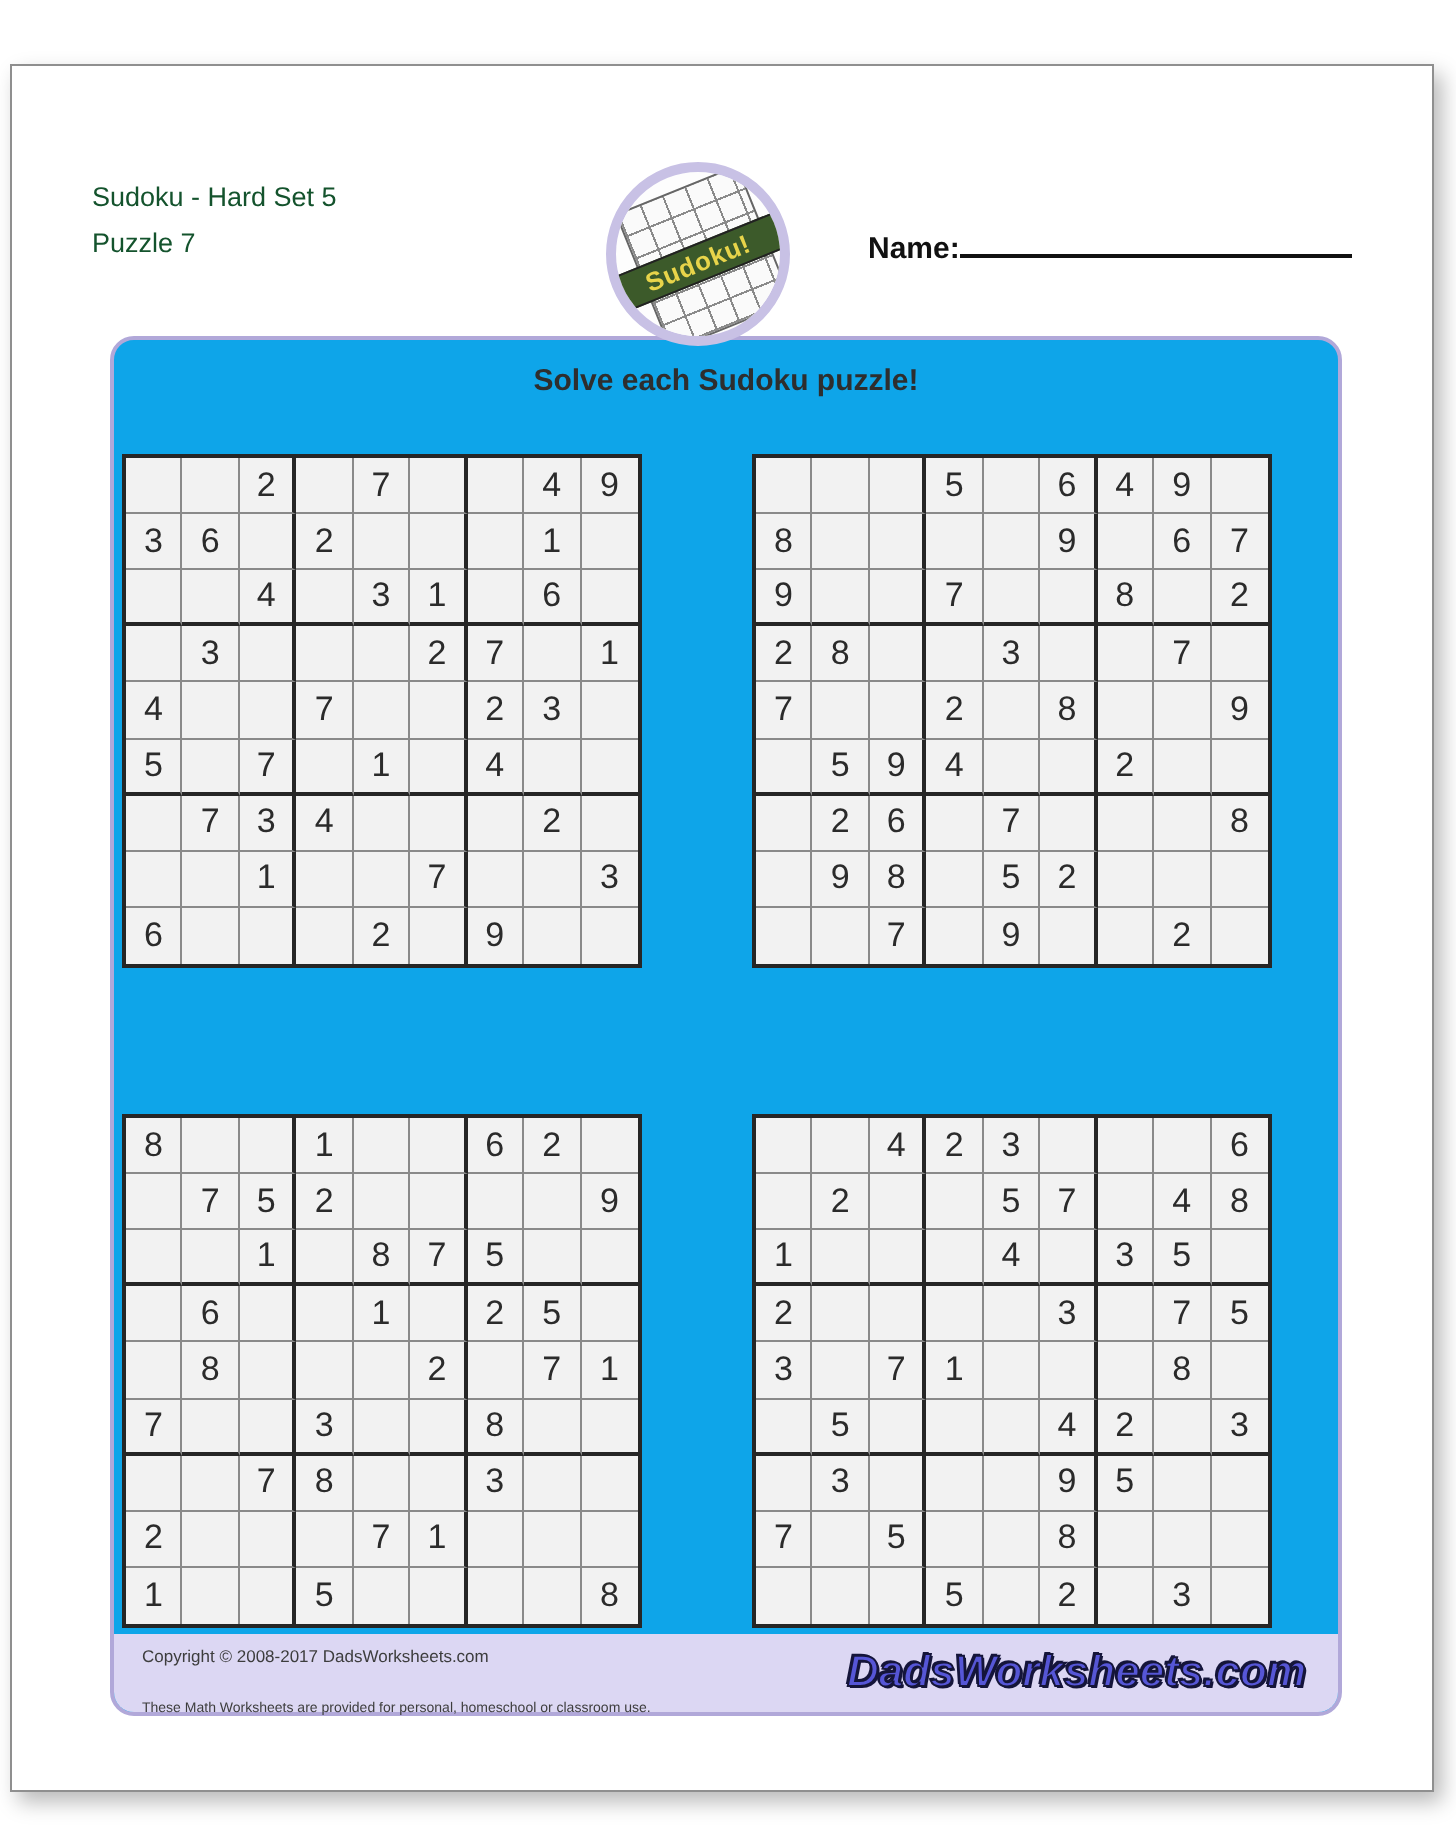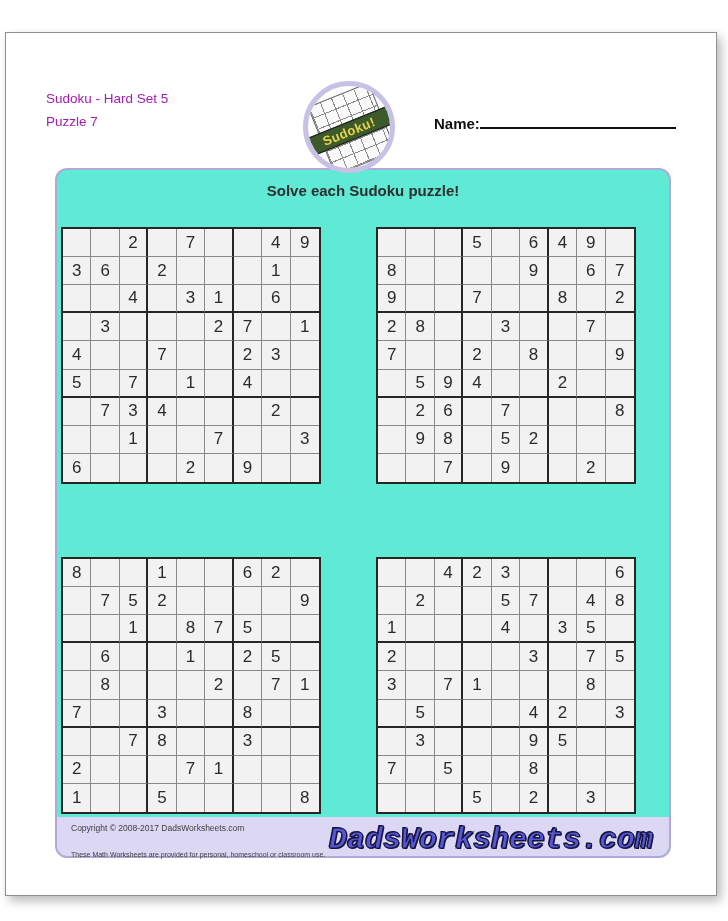--- a/index.html
+++ b/index.html
@@ -1,38 +1,38 @@
 <!DOCTYPE html>
 <html style="--accent_purple: #b1a8d9; --footer_bg: #dcd7f3; --badge_ring: #c8c1e5; --badge_label_bg: #3c5a2a; --badge_label_text: #e8d44a; --logo_blue: #5656d6; --grid_line_thin: #8a8a8a; --grid_line_thick: #262626; --cell_bg: #f2f2f2; --digit: #2b2b2b;"><head>
 <meta charset="utf-8">
 <style>
   html,body { margin:0; padding:0; background:#ffffff; width:728px; height:921px;
     font-family:"Liberation Sans", sans-serif; position:relative; overflow:hidden; }
 
   .sheet { position:absolute; left:5px; top:32px; width:710px; height:862px;
     background:#fff; border:1px solid #8f8f8f; box-shadow:4px 5px 10px rgba(0,0,0,0.28); }
 
-  .header-title { position:absolute; left:40px; top:55px; font-size:13.5px; color:#a21caf; line-height:1.7; }
+  .header-title { position:absolute; left:40px; top:55px; font-size:13.5px; color:#14532d; line-height:1.7; }
 
   .name-block { position:absolute; left:412px; top:82px; font-size:15px; font-weight:bold; color:#111; white-space:nowrap;margin-left:16px; }
   .name-line { display:inline-block; width:196px; border-bottom:2px solid #111; height:12px; vertical-align:baseline; }
 
   .badge { position:absolute; left:297px; top:48px; width:92px; height:92px; border-radius:50%;
     border:5px solid var(--badge_ring,#c8c1e5); background:#fdfdfd; box-sizing:border-box; overflow:hidden; z-index:3; }
   .badge-grid { position:absolute; left:11px; top:6px; width:64px; height:72px; transform:rotate(-22deg);
     background-color:#fafafa; border:1px solid #666;
     background-image:
       repeating-linear-gradient(0deg, #8a8a8a 0 1px, transparent 1px 12px),
       repeating-linear-gradient(90deg, #8a8a8a 0 1px, transparent 1px 12px); }
   .badge-label { position:absolute; left:-4px; right:-4px; top:36px; transform:rotate(-22deg);
     background:var(--badge_label_bg,#3c5a2a); color:var(--badge_label_text,#e8d44a);
     border:1px solid #222; font-weight:bold; font-size:13px; text-align:center; padding:1px 0; letter-spacing:0.5px; }
 
   .content-box { position:absolute; left:49px; top:135px; width:616px; height:690px; box-sizing:border-box;
-    border:2px solid var(--accent_purple,#b1a8d9); border-radius:12px; background:#5eead4; }
+    border:2px solid var(--accent_purple,#b1a8d9); border-radius:12px; background:#0ea5e9; }
 
   .banner { position:absolute; left:0; right:0; top:12px; text-align:center;
     font-size:15px; font-weight:bold; color:#2e2e2e; }
 
   .sudoku { position:absolute; width:260px; height:257px; box-sizing:border-box;
     display:grid; grid-template-columns:repeat(9,1fr); grid-template-rows:repeat(9,1fr);
     border:2px solid var(--grid_line_thick,#262626); background:#fff; }
   .sudoku.tl { left:4px;  top:57px; }
   .sudoku.tr { left:319px; top:57px; }
   .sudoku.bl { left:4px;  top:387px; }
@@ -46,22 +46,22 @@
   .cell.hb { border-bottom:2px solid var(--grid_line_thick,#262626); }
   .cell.lc { border-right:none; }
   .cell.lr { border-bottom:none; }
 
   .footer-bar { position:absolute; left:0; right:0; bottom:0; height:39px;
     background:var(--footer_bg,#dcd7f3); border-radius:0 0 10px 10px; }
   .footer-text { position:absolute; left:14px; top:6px; color:#3d3d3d; }
   .footer-text .l1 { font-size:8.5px; margin-bottom:18px; }
   .footer-text .l2 { font-size:7px; }
   .footer-logo { position:absolute; right:16px; top:6px;
-    font-family:Liberation Mono, monospace; font-style:italic; font-weight:bold;
-    font-size:30px; color:var(--logo_blue,#5656d6);
+    font-family:Liberation Sans, sans-serif; font-style:italic; font-weight:bold;
+    font-size:22px; color:var(--logo_blue,#5656d6);
     -webkit-text-stroke:1px #15153a; text-shadow:1px 1px 0 #15153a, -1px -1px 0 #15153a; }
 </style>
 </head>
 <body>
 
 <div class="sheet">
 
   <div class="header-title">
     <div>Sudoku - Hard Set 5</div>
     <div>Puzzle 7</div>

